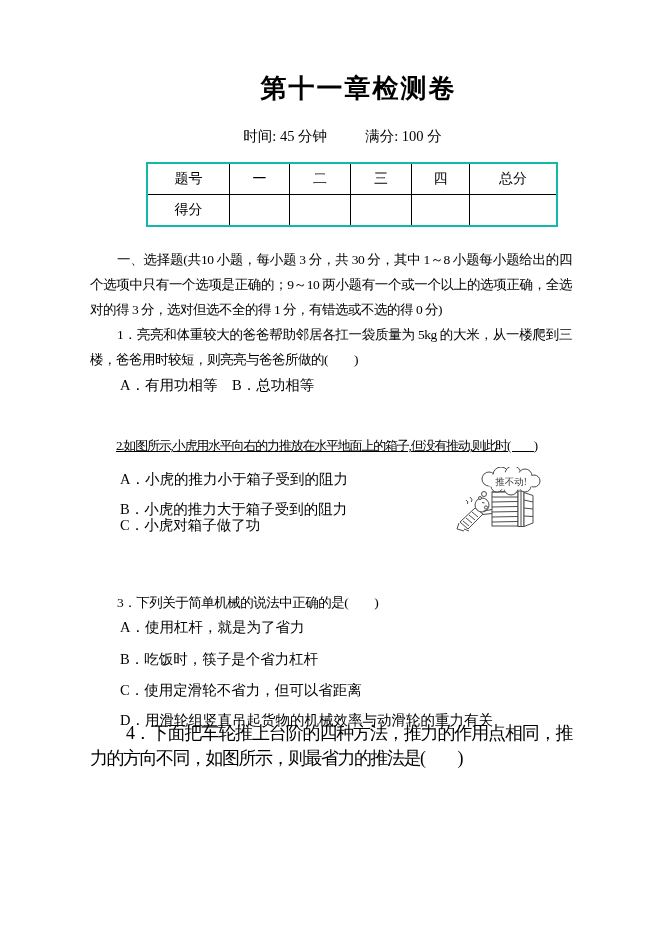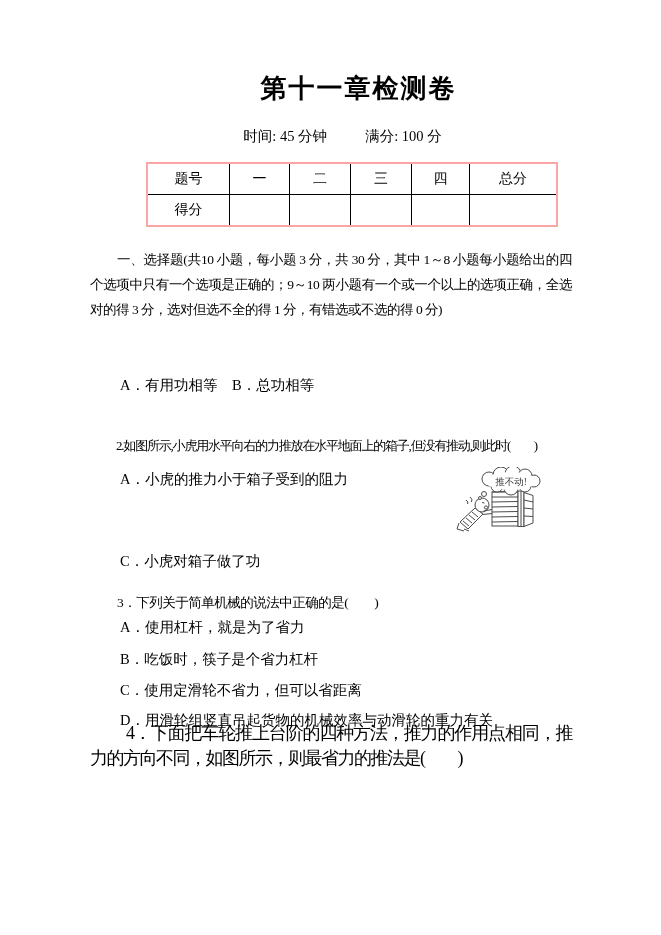--- a/index.html
+++ b/index.html
@@ -30,43 +30,43 @@
     position:absolute;top:162px;left:146px;
     border-collapse:collapse;
     table-layout:fixed;
   }
   table.score-table td,table.score-table th{
     border:1px solid #000;
     font-size:14px;font-weight:normal;
     text-align:center;vertical-align:middle;
     height:30px;padding:0;
   }
-  table.score-table{border:2px solid #fca5a5;}
+  table.score-table{border:2px solid #14b8a6;}
   .c0{width:81px}.c1{width:59px}.c2{width:60px}.c3{width:60px}.c4{width:57px}.c5{width:86px}
 
   .para{
     left:90px;width:482px;
     font-size:13.5px;letter-spacing:-0.5px;
     line-height:25px;
     text-indent:2em;
     text-align:justify;
   }
   .opt{
     left:120px;
     font-size:14.5px;line-height:20px;
     white-space:nowrap;
   }
   .intro{top:247px;}
   .q1{top:322px;}
   .q1ab{top:375px;}
   .q1cd{top:401px;}
-  .q2{top:433px;font-size:13px;letter-spacing:-1.2px;white-space:nowrap;width:auto;}
+  .q2{top:433px;font-size:13px;letter-spacing:-1.2px;white-space:nowrap;width:auto;text-decoration:underline;}
   .q2a{top:469px;}
   .q2b{top:499px;}
-  .q2c{top:551px;text-align:right;}
+  .q2c{top:515px;text-align:right;}
   .q2d{top:559px;}
   .q3{top:590px;}
   .q3a{top:617px;}
   .q3b{top:649px;text-align:center;}
   .q3c{top:680px;}
   .q3d{top:710px;}
   .q4{top:721px;font-size:18px;letter-spacing:-1.5px;}
   .figure{top:467px;left:455px;width:102px;height:84px;}
   svg{display:block;}
 </style>
@@ -98,24 +98,26 @@
       <td class="c2"></td>
       <td class="c3"></td>
       <td class="c4"></td>
       <td class="c5"></td>
     </tr>
   </tbody>
     </table>
 
   <div class="abs para intro">一、选择题(共10 小题，每小题 3 分，共 30 分，其中 1～8 小题每小题给出的四个选项中只有一个选项是正确的；9～10 两小题有一个或一个以上的选项正确，全选对的得 3 分，选对但选不全的得 1 分，有错选或不选的得 0 分)</div>
 
+  <div class="abs para q1">1．亮亮和体重较大的爸爸帮助邻居各扛一袋质量为 5kg 的大米，从一楼爬到三楼，爸爸用时较短，则亮亮与爸爸所做的(　　)</div>
   <div class="abs opt q1ab">A．有用功相等　B．总功相等</div>
 
   <div class="abs para q2">2.如图所示,小虎用水平向右的力推放在水平地面上的箱子,但没有推动,则此时(　　)</div>
   <div class="abs opt q2a">A．小虎的推力小于箱子受到的阻力</div>
+  <div class="abs opt q2b">B．小虎的推力大于箱子受到的阻力</div>
   <div class="abs opt q2c">C．小虎对箱子做了功</div>
 
   <div class="abs figure">
     <svg width="102" height="84" viewBox="0 0 102 84">
       <g stroke="#4a4a4a" stroke-width="1" fill="none">
 
         <g>
           <rect x="37" y="25" width="26" height="34" fill="#ffffff"></rect>
           <line x1="37" y1="30" x2="63" y2="30"></line>
           <line x1="37" y1="35" x2="63" y2="34.5"></line>

